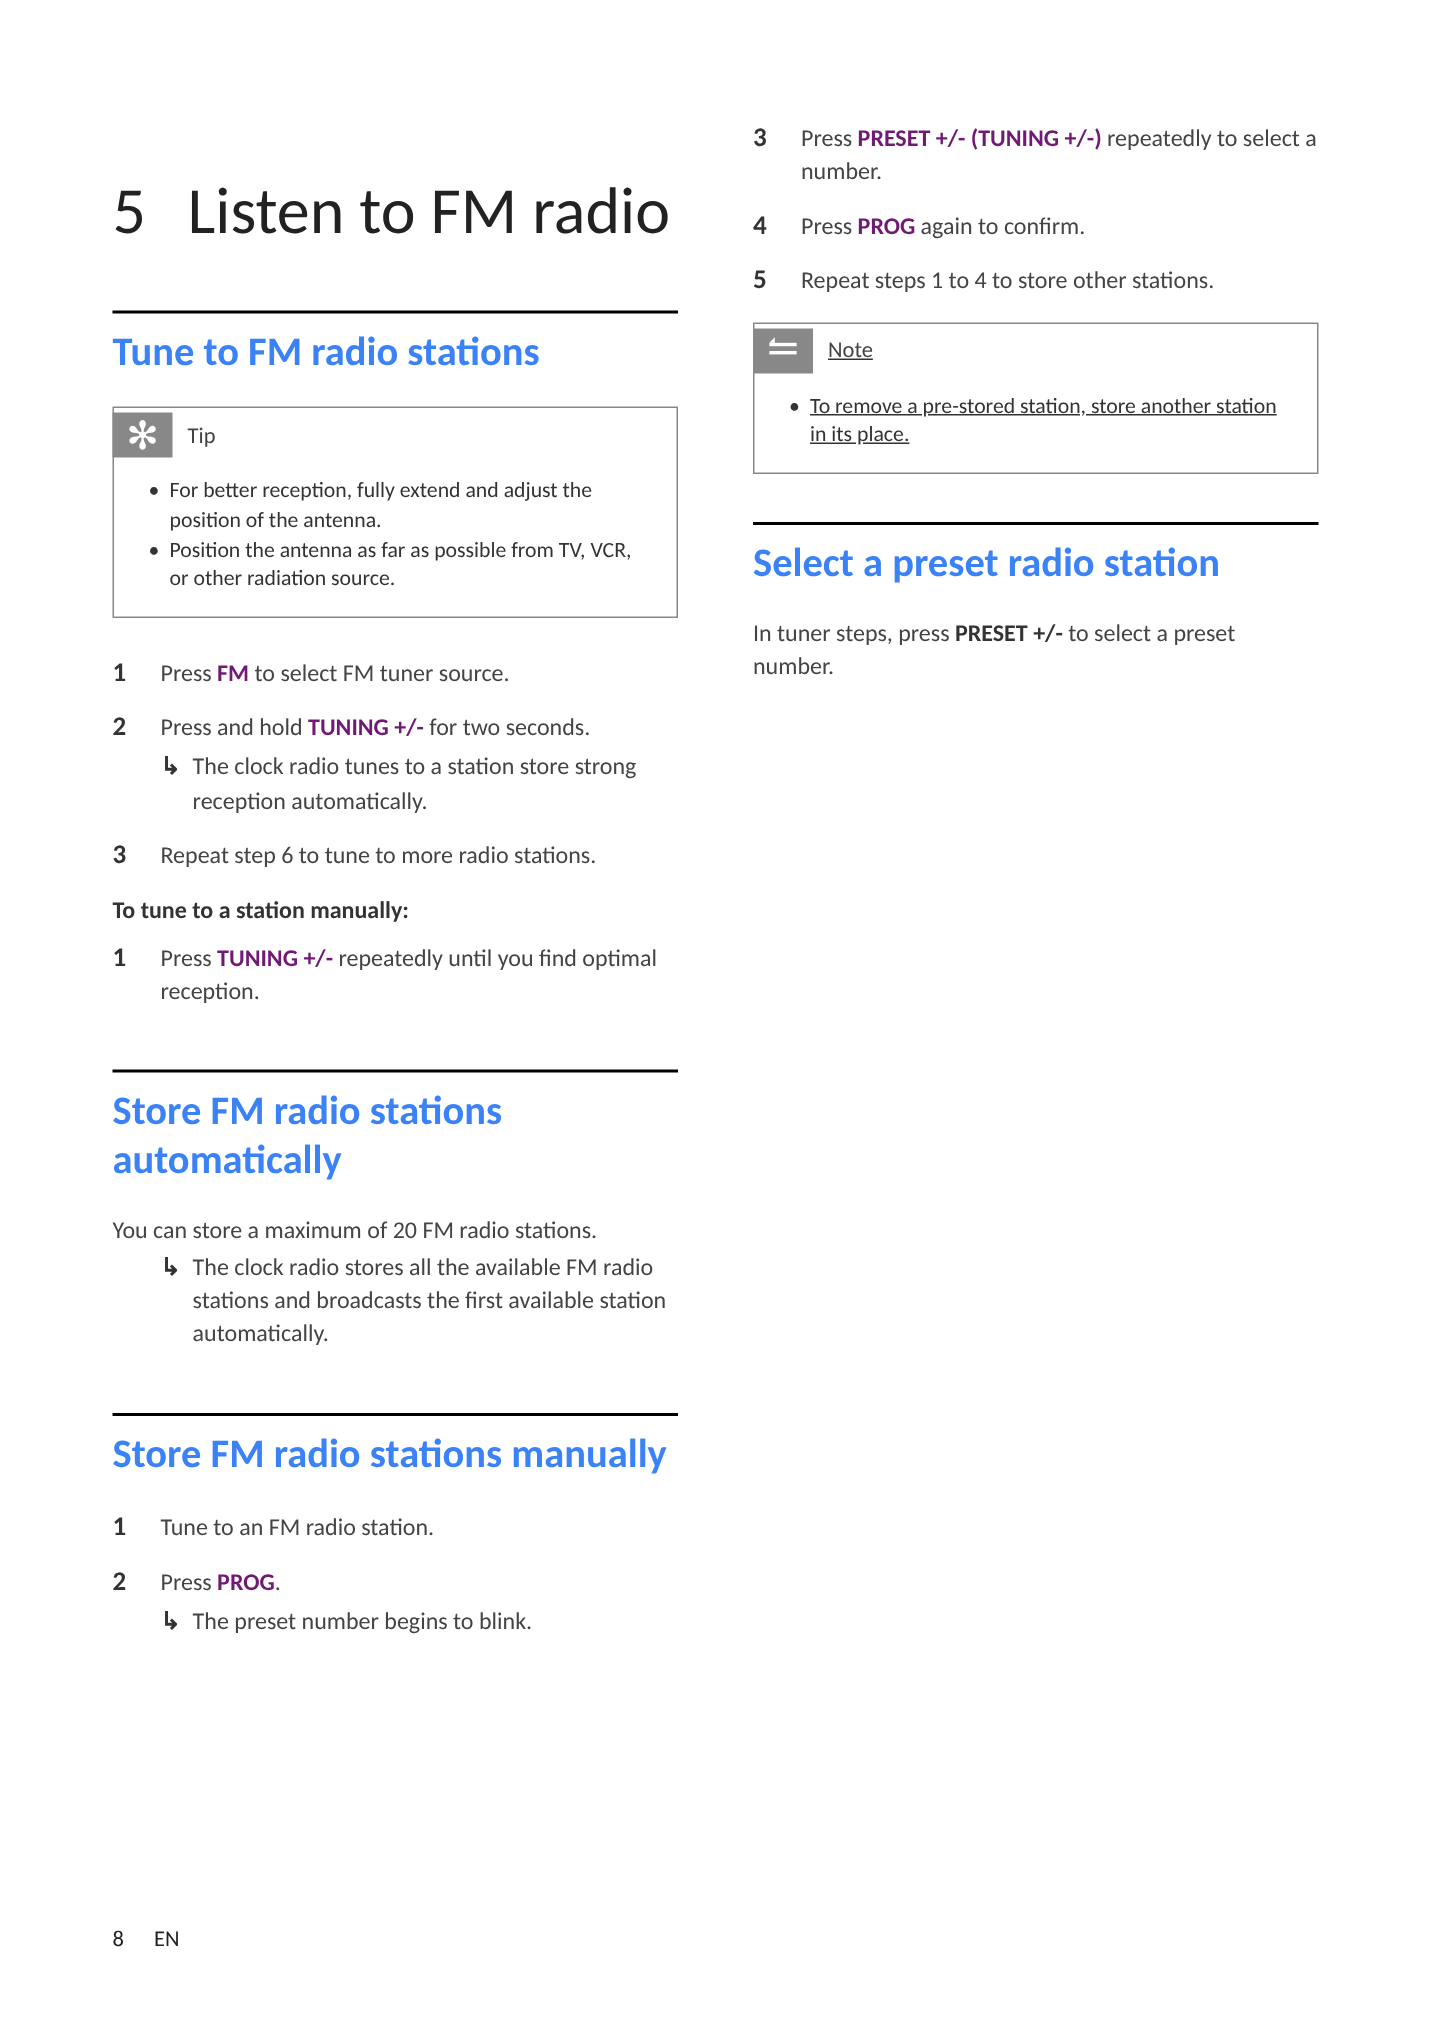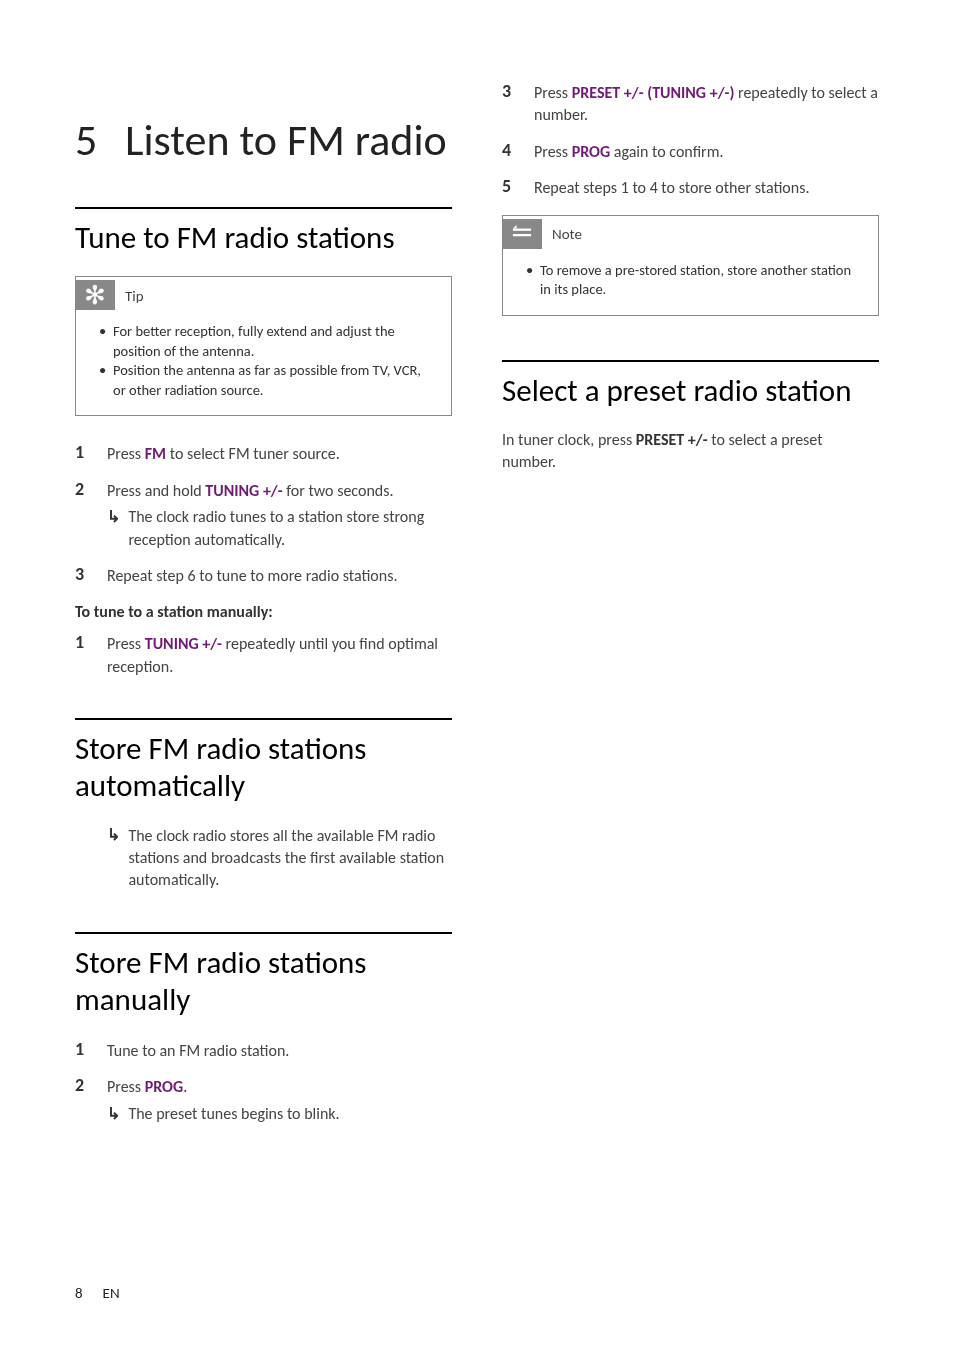--- a/index.html
+++ b/index.html
@@ -50,23 +50,23 @@
       line-height: 1.1;
       margin-top: 36px;
     }
     
     .section-divider {
       border-top: 2px solid #000;
       margin-bottom: 10px;
     }
     
     .section-header {
-      font-size: 31px;
-      font-weight: 400;
-      color: #000000;
+      font-size: 27px;
+      font-weight: 700;
+      color: #3b82f6;
       line-height: 1.2;
       margin-bottom: 20px;
     }
     
     .callout-box {
       border: 1px solid #888;
       margin-bottom: 25px;
     }
     
     .callout-header {
@@ -291,20 +291,21 @@
           <div class="item-body">
             <span>Press </span><strong>TUNING +/-</strong><span> repeatedly until you find optimal reception.</span>
           </div>
         </li>
       </ol>
     </div>
 
     <div class="section-block">
       <div class="section-divider"></div>
       <h2 class="section-header">Store FM radio stations automatically</h2>
+      <p class="body-text">You can store a maximum of 20 FM radio stations.</p>
       <div class="indented-result">
         <span class="result-arrow">↳</span>
         <span class="result-text">The clock radio stores all the available FM radio stations and broadcasts the first available station automatically.</span>
       </div>
     </div>
 
     <div class="section-block">
       <div class="section-divider"></div>
       <h2 class="section-header">Store FM radio stations manually</h2>
 
@@ -314,21 +315,21 @@
           <div class="item-body">
             <span>Tune to an FM radio station.</span>
           </div>
         </li>
         <li class="numbered-item">
           <span class="item-number">2</span>
           <div class="item-body">
             <span>Press </span><strong>PROG</strong><span>.</span>
             <div class="sub-result">
               <span class="result-arrow">↳</span>
-              <span class="result-text">The preset tunes begins to blink.</span>
+              <span class="result-text">The preset number begins to blink.</span>
             </div>
           </div>
         </li>
       </ol>
     </div>
   </div>
 
   <div class="column">
 
     <ol class="numbered-list">
@@ -345,21 +346,21 @@
         </div>
       </li>
       <li class="numbered-item">
         <span class="item-number">5</span>
         <div class="item-body">
           <span>Repeat steps 1 to 4 to store other stations.</span>
         </div>
       </li>
     </ol>
 
-    <div class="callout-box" style="margin-bottom:44px;">
+    <div class="callout-box" style="margin-bottom:32px;text-decoration:underline;">
       <div class="callout-header">
         <div class="callout-icon-box">
           <svg class="icon-note" viewBox="0 0 24 22">
             <rect x="2" y="5" width="20" height="2.5" fill="white"></rect>
             <rect x="2" y="11" width="20" height="2.5" fill="white"></rect>
             <path d="M 2 5 L 6 1 L 6 5 Z" fill="white"></path>
           </svg>
         </div>
         <span class="callout-label">Note</span>
       </div>
@@ -367,21 +368,21 @@
         <ul>
           <li>To remove a pre-stored station, store another station in its place.</li>
         </ul>
       </div>
     </div>
 
     <div class="section-block">
       <div class="section-divider"></div>
       <h2 class="section-header">Select a preset radio station</h2>
       <p class="body-text">
-        <span>In tuner clock, press </span><strong>PRESET +/-</strong><span> to select a preset number.</span>
+        <span>In tuner steps, press </span><strong>PRESET +/-</strong><span> to select a preset number.</span>
       </p>
     </div>
   </div>
 </div>
 
 <div class="footer">
   <span class="page-number">8</span>
   <span class="lang-label">EN</span>
 </div>
 

